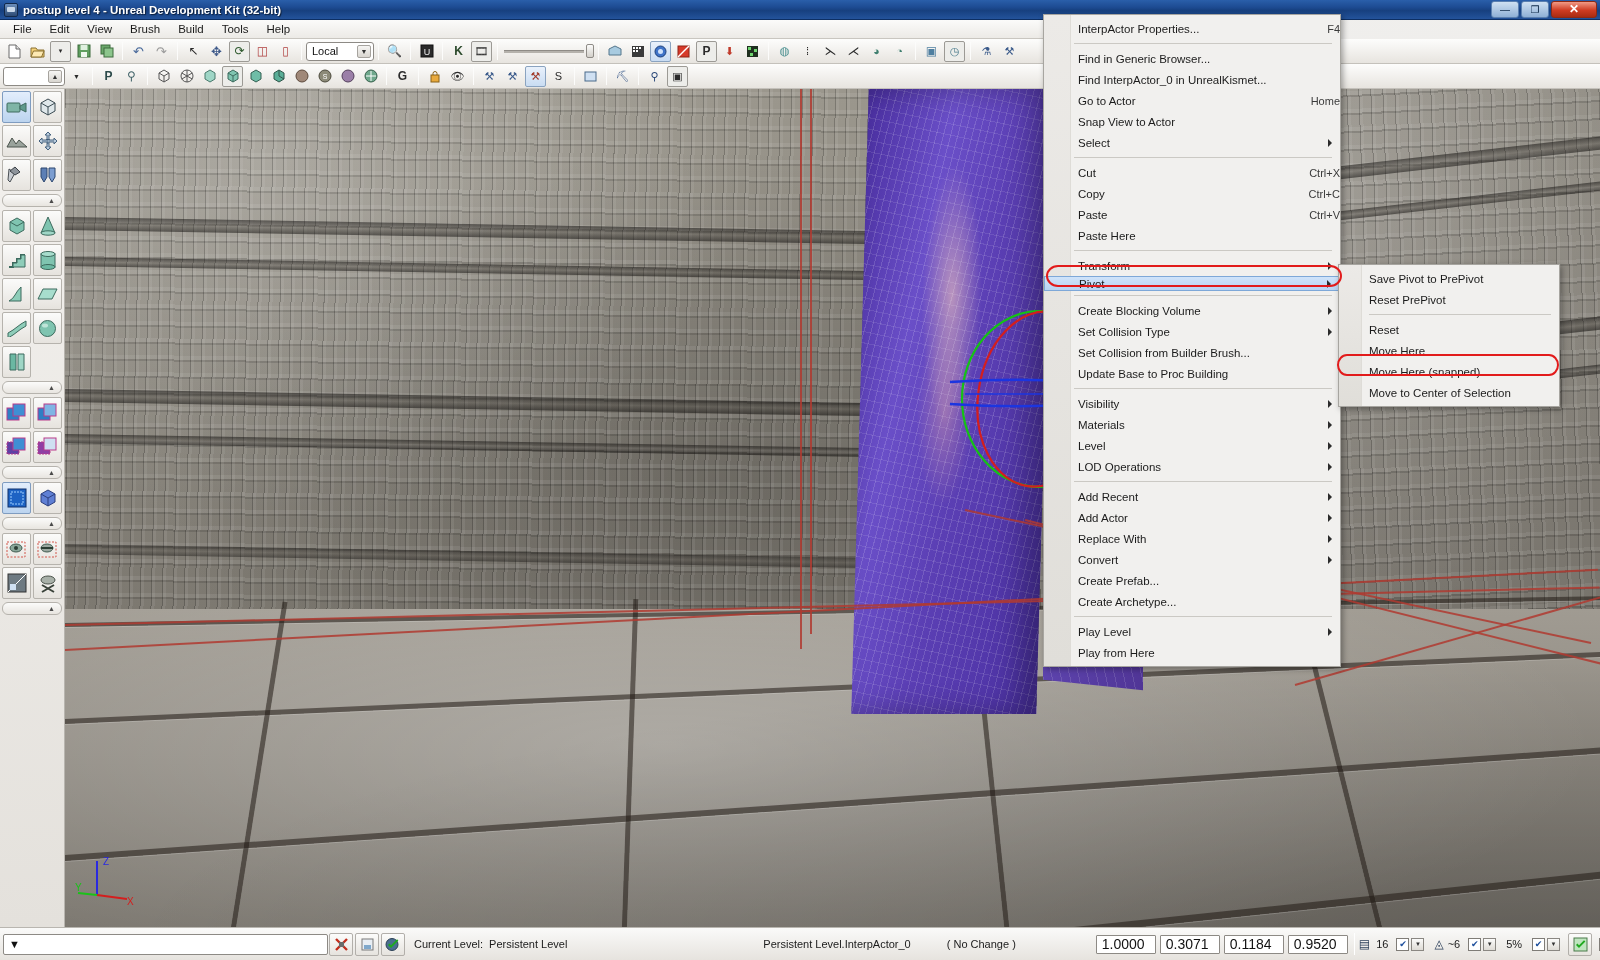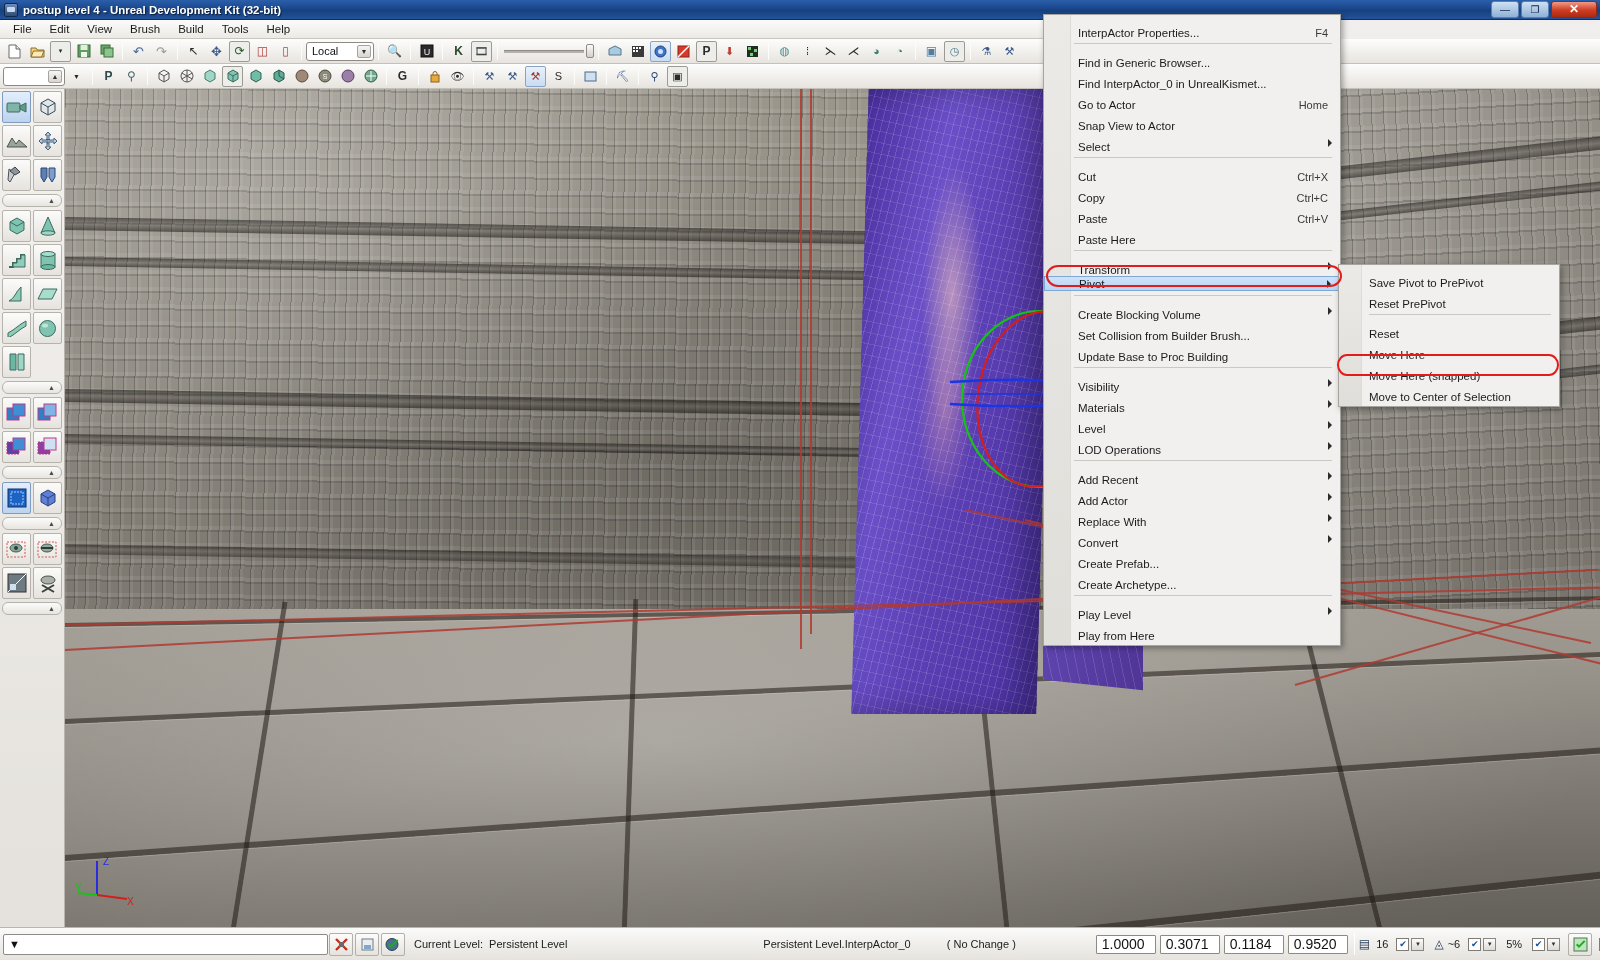--- a/index.html
+++ b/index.html
@@ -215,22 +215,22 @@
     position:absolute; left:1043px; top:14px; width:298px;
     background:#f1f0ee; border:1px solid #a7a5a0;
     box-shadow: 2px 2px 6px rgba(0,0,0,.35);
     padding:3px 0; z-index:40;
   }
   #ctxmenu:before {
     content:""; position:absolute; left:0; top:0; bottom:0; width:26px;
     background:linear-gradient(#eceae7,#e0ded9); border-right:1px solid #dedcd7;
   }
   .cmi {
-    position:relative; height:21px; display:flex; align-items:flex-end;
-    padding-left:34px; padding-right:12px; font-size:11.5px; color:#1b1b1b;
+    position:relative; height:21px; display:flex; align-items:center;
+    padding-left:34px; font-size:11.5px; color:#1b1b1b;
     white-space:nowrap; z-index:1;
   }
   .cmi .acc { margin-left:auto; color:#3a3a3a; font-size:11px; padding-left:18px; }
   .cmi .arw {
     position:absolute; right:8px; top:50%; margin-top:-4px;
     width:0;height:0;border-left:4px solid #2b2b2b;
     border-top:4px solid transparent;border-bottom:4px solid transparent;
   }
   .cmi.hl { background:linear-gradient(#cfe3fa,#b9d4f3); border:1px solid #7ea8d8; height:15px; }
   .cmsep { height:1px; margin:4px 8px 4px 30px; background:#cbc9c4; position:relative; z-index:1;}
@@ -889,20 +889,24 @@
       <span>Pivot</span>
       <span class="arw"></span>
     </div>
     <div class="cmsep"></div>
 
     <div class="cmi">
       <span>Create Blocking Volume</span>
       <span class="arw"></span>
     </div>
     <div class="cmi">
+      <span>Set Collision Type</span>
+      <span class="arw"></span>
+    </div>
+    <div class="cmi">
       <span>Set Collision from Builder Brush...</span>
     </div>
     <div class="cmi">
       <span>Update Base to Proc Building</span>
     </div>
     <div class="cmsep"></div>
 
     <div class="cmi">
       <span>Visibility</span>
       <span class="arw"></span>

